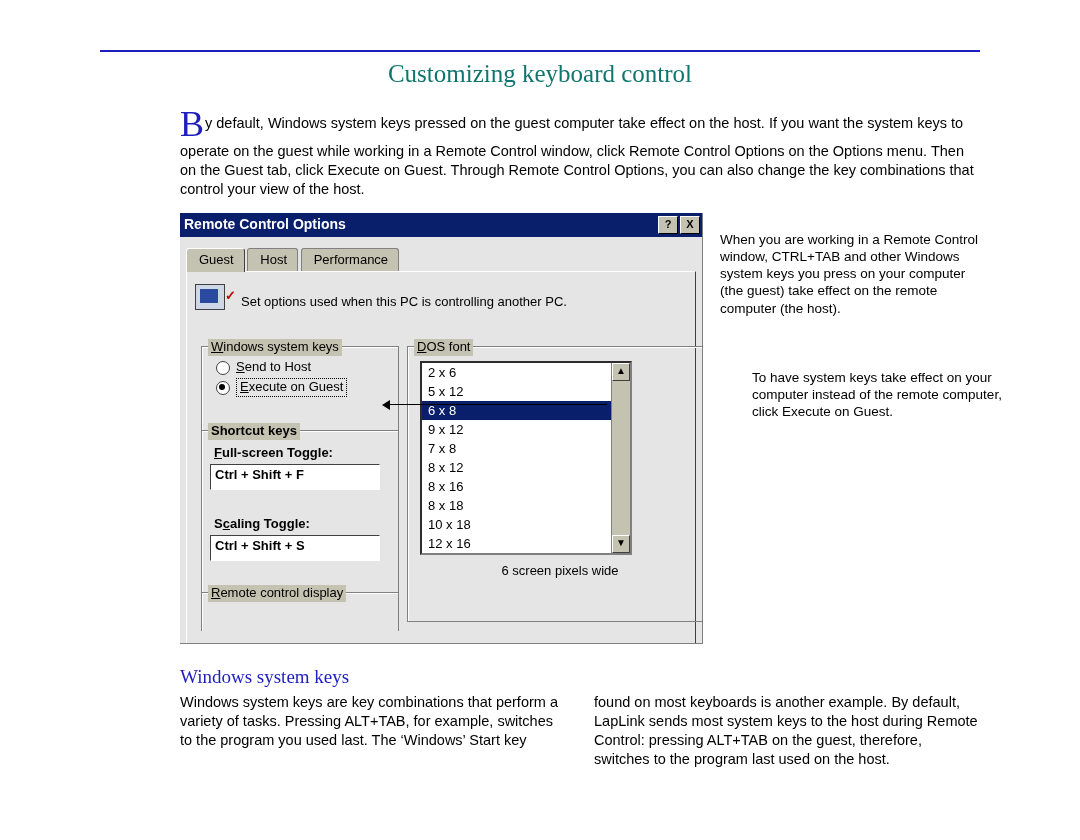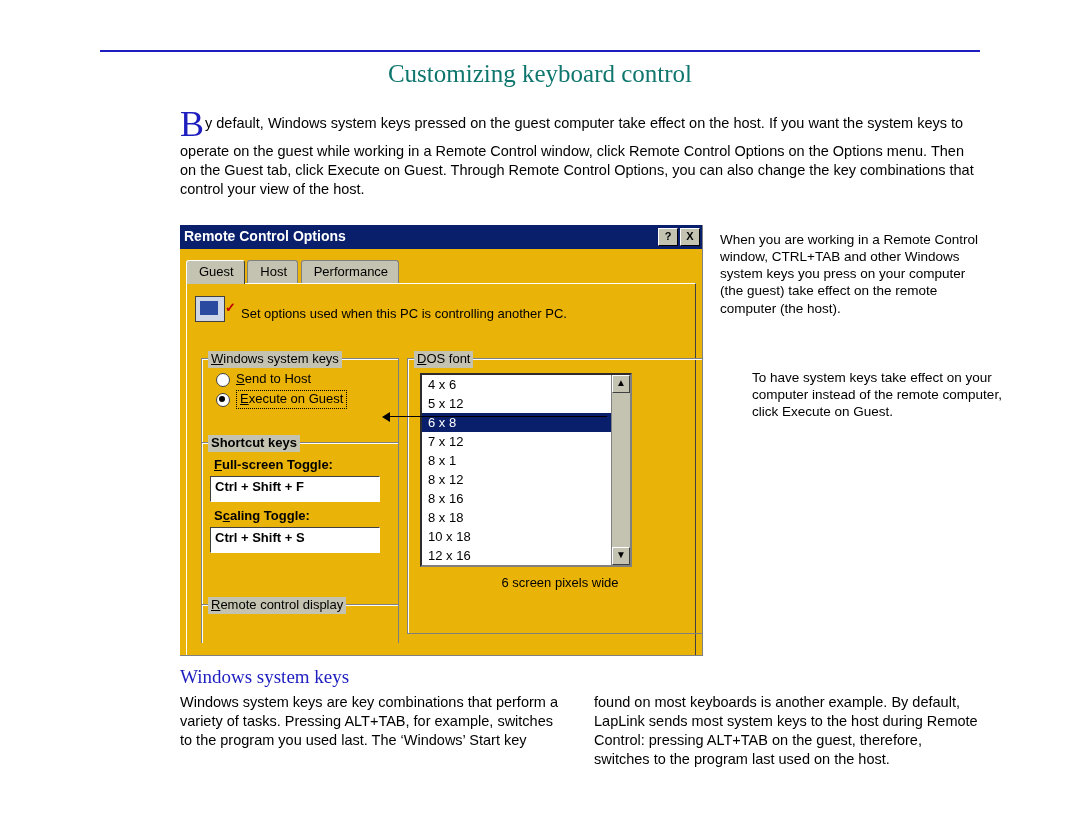--- a/index.html
+++ b/index.html
@@ -48,24 +48,24 @@
 
   
   .middle-row {
     position: relative;
     height: 436px;
     margin-bottom: 16px;
   }
   .shot {
     position: absolute;
     left: 0;
-    top: 12px;
+    top: 0;
     width: 522px;
     height: 430px;
-    background: #eab308;
+    background: #e5e5e5;
     border-right: 1px solid #808080;
     border-bottom: 1px solid #808080;
     font-family: "MS Sans Serif", Tahoma, Geneva, sans-serif;
     font-size: 13px;
     overflow: hidden;
   }
   .titlebar {
     display: flex;
     align-items: center;
     height: 24px;
@@ -259,36 +259,36 @@
             <div class="radio-row">
               <span class="radio checked"></span>
               <span class="exec-box"><span class="underline">E</span>xecute on Guest</span>
             </div>
           </div>
 
           <div class="group grp-shortcut">
             <span class="glabel">Shortcut keys</span>
             <div class="sc-label"><span class="underline">F</span>ull-screen Toggle:</div>
             <div class="textbox">Ctrl + Shift + F</div>
-            <div class="sc-label" style="margin-top:6px">S<span class="underline">c</span>aling Toggle:</div>
+            <div class="sc-label" style="margin-top:26px">S<span class="underline">c</span>aling Toggle:</div>
             <div class="textbox">Ctrl + Shift + S</div>
           </div>
 
           <div class="group grp-remote">
             <span class="glabel"><span class="underline">R</span>emote control display</span>
           </div>
 
           <div class="group grp-dos">
             <span class="glabel"><span class="underline">D</span>OS font</span>
             <div class="listbox">
-              <div class="lb-item">4 x 6</div>
+              <div class="lb-item">2 x 6</div>
               <div class="lb-item">5 x 12</div>
               <div class="lb-item sel">6 x 8</div>
-              <div class="lb-item">7 x 12</div>
-              <div class="lb-item">8 x  1</div>
+              <div class="lb-item">9 x 12</div>
+              <div class="lb-item">7 x  8</div>
               <div class="lb-item">8 x 12</div>
               <div class="lb-item">8 x 16</div>
               <div class="lb-item">8 x 18</div>
               <div class="lb-item">10 x 18</div>
               <div class="lb-item">12 x 16</div>
               <div class="scroll">
                 <div class="up">▲</div>
                 <div class="down">▼</div>
               </div>
             </div>

